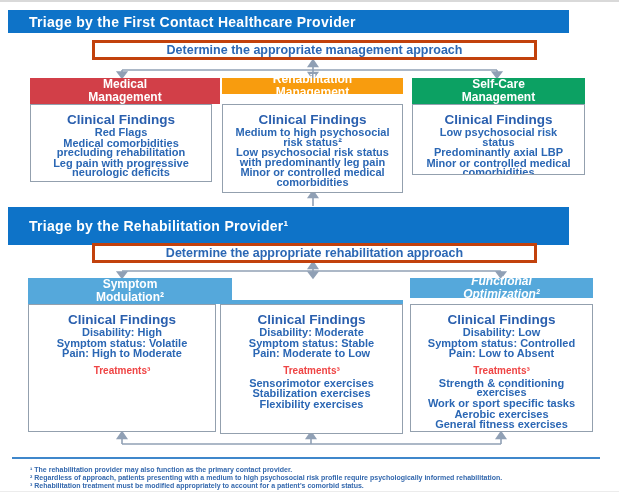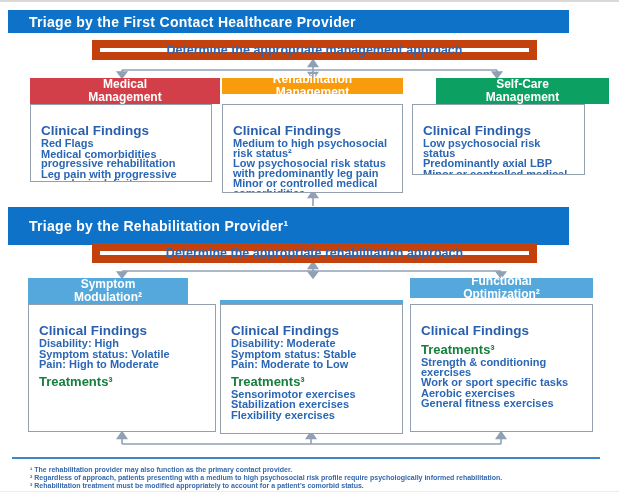--- a/index.html
+++ b/index.html
@@ -8,51 +8,51 @@
   .topline{position:absolute;left:0;top:0;width:619px;height:2px;background:#d9d9d9;}
   .botline{position:absolute;left:0;top:491px;width:619px;height:1px;background:#ececec;}
 
   .banner{position:absolute;left:8px;width:561px;background:#0e73c8;color:#fff;
           font-size:14px;letter-spacing:.3px;display:flex;align-items:center;
           padding-left:21px;box-sizing:border-box;}
   #banner1{top:10px;height:23px;}
   #banner2{top:207px;height:38px;}
 
   .determine{position:absolute;left:92px;width:445px;height:20px;background:#fff;
-             border:8px solid #c2410c;color:#2b67b4;font-size:12.5px;
+             border:3px solid #c2410c;color:#2b67b4;font-size:12.5px;
              display:flex;align-items:center;justify-content:center;box-sizing:border-box;}
   #det1{top:40px;} #det2{top:243px;}
 
   .hdr{position:absolute;color:#fff;font-size:12px;line-height:13px;display:flex;
        align-items:center;justify-content:center;text-align:center;box-sizing:border-box;}
   .hdr span{display:inline-block;max-width:118px;}
   .red{background:#d23f48;} .orange{background:#f89c0e;} .green{background:#0ca163;}
   .blue{background:#55a8db;}
 
   .box{position:absolute;background:#fff;border:1.6px solid #93a0ae;box-sizing:border-box;
-       text-align:left;padding:15px 10px;overflow:hidden;}
+       text-align:center;padding:4px 10px;overflow:hidden;}
   .cf{font-size:13.5px;line-height:15px;color:#2a5fae;margin:3px 0 1px;}
-  .tr{font-size:13px;line-height:15px;color:#15803d;margin:4px 0 0;}
+  .tr{font-size:10px;line-height:15px;color:#ef4444;margin:4px 0 0;}
   .item{font-size:11px;line-height:9.6px;color:#2b67b4;margin:1px 0;}
   .list{margin-top:1px;}
 
   
   #h-t1{left:30px;top:78px;width:190px;height:26px;}
   #b-t1{left:30px;top:104px;width:182px;height:78px;}
   #h-t2{left:222px;top:78px;width:181px;height:16px;}
   #b-t2{left:222px;top:104px;width:181px;height:89px;}
-  #h-t3{left:436px;top:78px;width:173px;height:26px;}
+  #h-t3{left:412px;top:78px;width:173px;height:26px;}
   #b-t3{left:412px;top:104px;width:173px;height:71px;}
 
   
-  #h-b1{left:28px;top:278px;width:160px;height:26px;}
+  #h-b1{left:28px;top:278px;width:204px;height:26px;}
   #b-b1{left:28px;top:304px;width:188px;height:128px;}
   #h-b2{left:220px;top:278px;width:183px;height:26px;margin-top:22px;}
   #b-b2{left:220px;top:304px;width:183px;height:130px;}
-  #h-b3{left:410px;top:278px;width:183px;height:20px;}
+  #h-b3{left:410px;top:278px;width:183px;height:20px;font-style:italic;}
   #b-b3{left:410px;top:304px;width:183px;height:128px;}
 
   .divider{position:absolute;left:12px;top:457px;width:588px;height:2px;background:#3f87cb;}
   .fn{position:absolute;left:30px;font-size:7px;line-height:8px;color:#3468ad;white-space:nowrap;}
   #fn1{top:466px;} #fn2{top:474px;} #fn3{top:482px;}
 
   svg.conn{position:absolute;left:0;top:0;pointer-events:none;}
 </style>
 </head>
 <body>
@@ -101,21 +101,21 @@
 
   <div class="determine" id="det1">Determine the appropriate management approach</div>
 
   <div class="hdr red" id="h-t1">
     <span>Medical Management</span>
   </div>
   <div class="box" id="b-t1">
     <div class="cf">Clinical Findings</div>
     <div class="list">
         <div class="item">Red Flags</div>
-        <div class="item">Medical comorbidities progressive rehabilitation</div>
+        <div class="item">Medical comorbidities precluding rehabilitation</div>
         <div class="item">Leg pain with progressive neurologic deficits</div>
       </div>
   </div>
 
   <div class="hdr orange" id="h-t2">
     <span>Rehabilitation Management</span>
   </div>
   <div class="box" id="b-t2">
     <div class="cf">Clinical Findings</div>
     <div class="list">
@@ -170,20 +170,25 @@
         <div class="item">Stabilization exercises</div>
         <div class="item">Flexibility exercises</div>
       </div>
   </div>
 
   <div class="hdr blue" id="h-b3">
     <span>Functional Optimization²</span>
   </div>
   <div class="box" id="b-b3">
     <div class="cf">Clinical Findings</div>
+    <div class="list">
+        <div class="item">Disability: Low</div>
+        <div class="item">Symptom status: Controlled</div>
+        <div class="item">Pain: Low to Absent</div>
+      </div>
     <div class="tr">Treatments³</div>
     <div class="list">
         <div class="item">Strength &amp; conditioning exercises</div>
         <div class="item">Work or sport specific tasks</div>
         <div class="item">Aerobic exercises</div>
         <div class="item">General fitness exercises</div>
       </div>
   </div>
 
   <div class="divider"></div>

